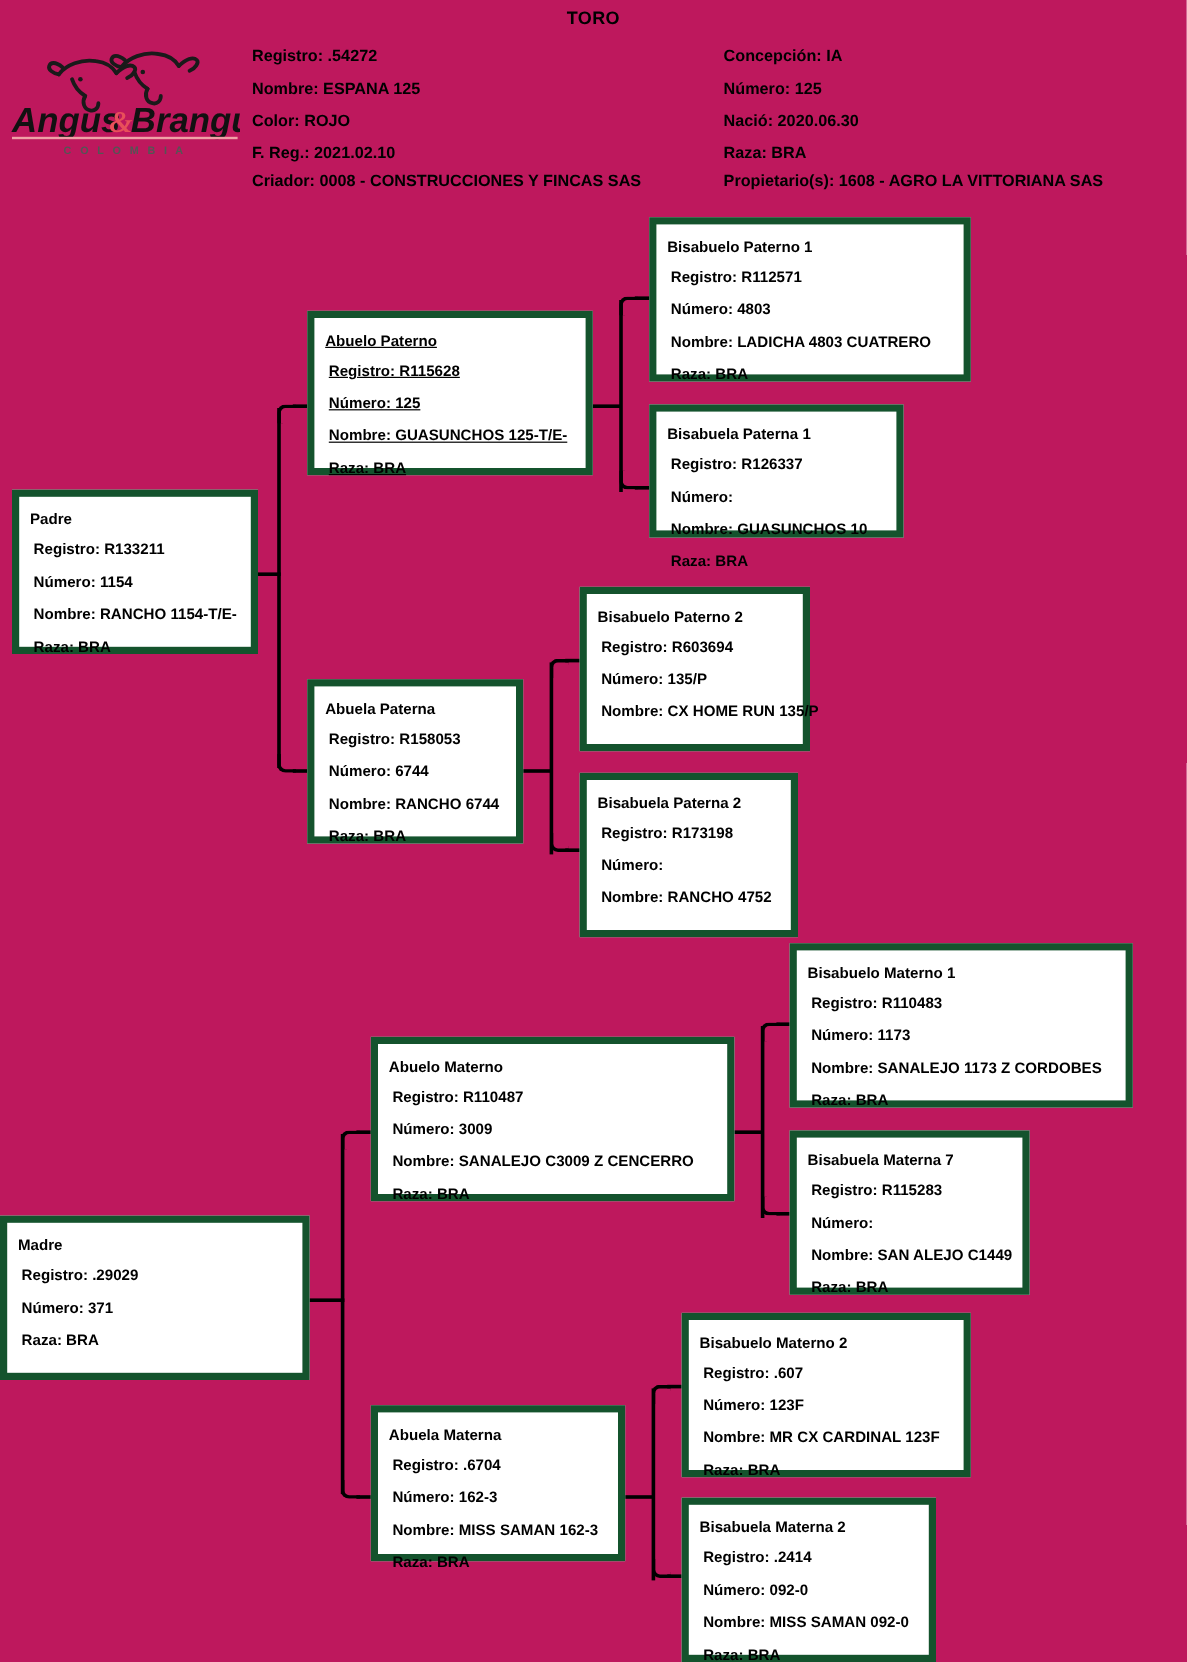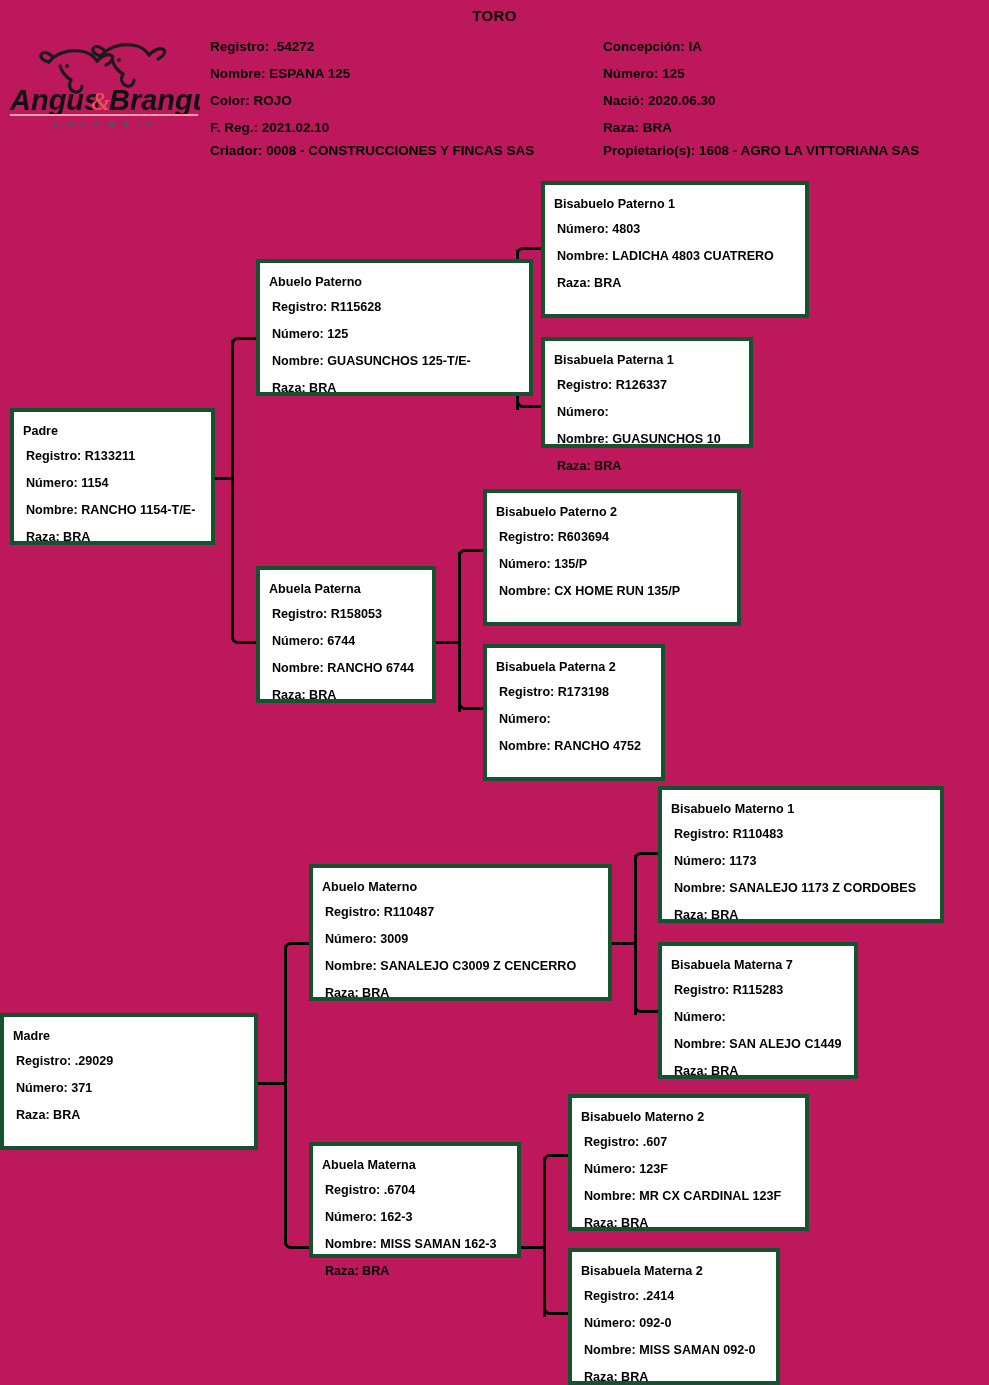--- a/index.html
+++ b/index.html
@@ -68,21 +68,21 @@
     font-weight: bold;
     line-height: 19px;
     white-space: nowrap;
     text-align: right;
   }
 
   
   .node {
     position: absolute;
     box-sizing: border-box;
-    border: 4px solid #14532d;
+    border: 6px solid #14532d;
     background: #ffffff;
     padding: 7px 8px 6px 8px;
     font-size: 12.6px;
     font-weight: bold;
     line-height: 27px;
     white-space: nowrap;
     z-index: 3;
   }
   .node .node-title {
     line-height: 24px;
@@ -201,52 +201,53 @@
   <div class="conn conn-h" style="left:556px; top:1312px; width:14px;"></div>
 
   <div class="node" style="left:10px; top:408px; width:205px; height:137px;">
     <div class="node-title">Padre</div>
     <div class="fld">Registro: R133211</div>
     <div class="fld">Número: 1154</div>
     <div class="fld">Nombre: RANCHO 1154-T/E-</div>
     <div class="fld">Raza: BRA</div>
   </div>
 
-  <div class="node" style="left:256px; top:259px; width:277px; height:137px;">
+  <div class="node" style="left:256px; top:259px; width:238px; height:137px;text-decoration:underline;">
     <div class="node-title">Abuelo Paterno</div>
     <div class="fld">Registro: R115628</div>
     <div class="fld">Número: 125</div>
     <div class="fld">Nombre: GUASUNCHOS 125-T/E-</div>
     <div class="fld">Raza: BRA</div>
   </div>
 
   <div class="node" style="left:256px; top:566px; width:180px; height:137px;">
     <div class="node-title">Abuela Paterna</div>
     <div class="fld">Registro: R158053</div>
     <div class="fld">Número: 6744</div>
     <div class="fld">Nombre: RANCHO 6744</div>
     <div class="fld">Raza: BRA</div>
   </div>
 
   <div class="node" style="left:541px; top:181px; width:268px; height:137px;">
     <div class="node-title">Bisabuelo Paterno 1</div>
+    <div class="fld">Registro: R112571</div>
     <div class="fld">Número: 4803</div>
     <div class="fld">Nombre: LADICHA 4803 CUATRERO</div>
     <div class="fld">Raza: BRA</div>
   </div>
 
   <div class="node" style="left:541px; top:337px; width:212px; height:111px;">
     <div class="node-title">Bisabuela Paterna 1</div>
     <div class="fld">Registro: R126337</div>
     <div class="fld">Número:</div>
     <div class="fld">Nombre: GUASUNCHOS 10</div>
     <div class="fld">Raza: BRA</div>
   </div>
 
-  <div class="node" style="left:483px; top:489px; width:258px; height:137px;">
+  <div class="node" style="left:483px; top:489px; width:192px; height:137px;">
     <div class="node-title">Bisabuelo Paterno 2</div>
     <div class="fld">Registro: R603694</div>
     <div class="fld">Número: 135/P</div>
     <div class="fld">Nombre: CX HOME RUN 135/P</div>
     <div class="fld"></div>
   </div>
 
   <div class="node" style="left:483px; top:644px; width:182px; height:137px;">
     <div class="node-title">Bisabuela Paterna 2</div>
     <div class="fld">Registro: R173198</div>
@@ -263,21 +264,21 @@
   </div>
 
   <div class="node" style="left:309px; top:864px; width:303px; height:137px;">
     <div class="node-title">Abuelo Materno</div>
     <div class="fld">Registro: R110487</div>
     <div class="fld">Número: 3009</div>
     <div class="fld">Nombre: SANALEJO C3009 Z CENCERRO</div>
     <div class="fld">Raza: BRA</div>
   </div>
 
-  <div class="node" style="left:309px; top:1142px; width:212px; height:116px;">
+  <div class="node" style="left:309px; top:1171px; width:212px; height:130px;">
     <div class="node-title">Abuela Materna</div>
     <div class="fld">Registro: .6704</div>
     <div class="fld">Número: 162-3</div>
     <div class="fld">Nombre: MISS SAMAN 162-3</div>
     <div class="fld">Raza: BRA</div>
   </div>
 
   <div class="node" style="left:658px; top:786px; width:286px; height:137px;">
     <div class="node-title">Bisabuelo Materno 1</div>
     <div class="fld">Registro: R110483</div>

